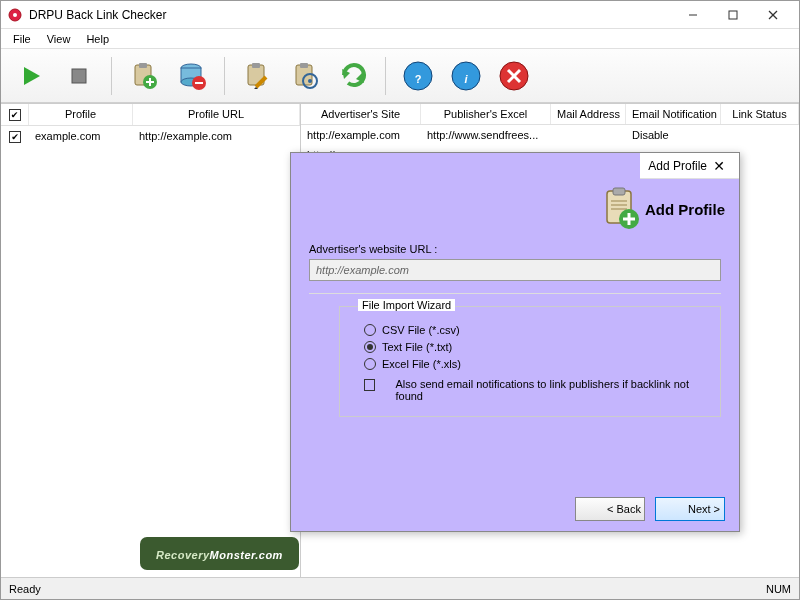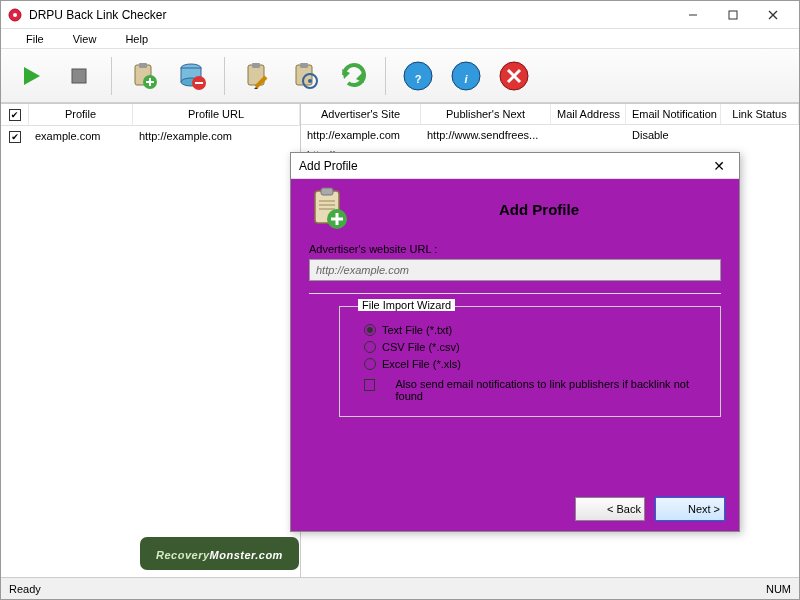--- a/index.html
+++ b/index.html
@@ -6,42 +6,42 @@
 body { background: #fff; width: 800px; height: 600px; overflow: hidden; position: relative; }
 
 .window { width: 800px; height: 600px; border: 1px solid #999; background: #fff; display: flex; flex-direction: column; }
 
 .titlebar { height: 28px; background: #fff; display: flex; align-items: center; padding: 0 6px; border-bottom: 1px solid #e0e0e0; }
 .titlebar .app-icon { width: 16px; height: 16px; margin-right: 6px; }
 .titlebar .title { flex: 1; font-size: 12px; }
 .titlebar .winbtn { width: 40px; height: 28px; display: flex; align-items: center; justify-content: center; cursor: pointer; }
 
 .menubar { height: 20px; display: flex; align-items: center; padding: 0 4px; border-bottom: 1px solid #e0e0e0; }
-.menubar .menu-item { padding: 6px 8px; cursor: pointer; margin-left: 13px; }
+.menubar .menu-item { padding: 6px 8px; cursor: pointer; }
 
 .toolbar { height: 54px; background: linear-gradient(#fdfdfd, #f2f2f2); border-bottom: 1px solid #d0d0d0; display: flex; align-items: center; padding: 0 8px; gap: 4px; }
 .toolbar .sep { width: 1px; height: 38px; background: #ccc; margin: 0 6px; }
 .tbtn { width: 44px; height: 44px; display: flex; align-items: center; justify-content: center; border-radius: 3px; cursor: pointer; }
 
 .content { flex: 1; display: flex; border-top: 1px solid #ccc; }
 .left-pane { width: 300px; border-right: 1px solid #ccc; display: flex; flex-direction: column; }
 .right-pane { flex: 1; display: flex; flex-direction: column; }
 
 .grid-head { display: flex; background: #fff; border-bottom: 1px solid #e0e0e0; }
 .grid-head .col { padding: 4px 6px; border-right: 1px solid #e8e8e8; font-size: 11px; white-space: nowrap; overflow: hidden; text-align: center; }
 .grid-row { display: flex; padding: 2px 0; }
 .grid-row .cell { padding: 2px 6px; font-size: 11px; white-space: nowrap; overflow: hidden; text-overflow: ellipsis; }
 
 .chk { width: 12px; height: 12px; border: 1px solid #333; display: inline-flex; align-items: center; justify-content: center; font-size: 9px; }
 
 .statusbar { height: 22px; border-top: 1px solid #ccc; display: flex; align-items: center; padding: 0 8px; background: #f0f0f0; font-size: 11px; }
 .statusbar .sp { flex: 1; }
 
 
-.dialog { position: absolute; left: 290px; top: 152px; width: 450px; height: 380px; background: #a21caf; border: 1px solid #888; box-shadow: 2px 2px 8px rgba(0,0,0,0.25); display: flex; flex-direction: column; }
+.dialog { position: absolute; left: 290px; top: 152px; width: 450px; height: 380px; background: #c4b5fd; border: 1px solid #888; box-shadow: 2px 2px 8px rgba(0,0,0,0.25); display: flex; flex-direction: column; align-items: flex-end; }
 .dialog .dlg-title { height: 26px; display: flex; align-items: center; padding: 0 8px; background: #fff; border-bottom: 1px solid #e0e0e0; }
 .dialog .dlg-title .t { flex: 1; font-size: 12px; }
 .dialog .dlg-title .x { width: 24px; text-align: center; cursor: pointer; font-size: 14px; }
 .dialog .dlg-header { display: flex; align-items: center; padding: 6px 14px 10px 14px; }
 .dialog .dlg-header .htxt { flex: 1; text-align: center; font-size: 15px; font-weight: 600; }
 .dialog .dlg-body { padding: 0 18px; flex: 1; overflow: hidden; }
 .dialog .lbl { font-size: 11px; margin-bottom: 4px; }
 .dialog .url-input { width: 100%; height: 22px; border: 1px solid #999; background: #f0f0f0; padding: 0 6px; font-style: italic; color: #666; }
 .dialog hr { margin: 12px 0; border: none; border-top: 1px solid #ddd; }
 .fieldset { border: 1px solid #ccc; padding: 14px 18px 14px 24px; margin-top: 4px; margin-left: 30px; }
@@ -183,21 +183,21 @@
       <div class="grid-row">
         <div class="cell" style="width:28px;text-align:center;"><span class="chk">✔</span></div>
         <div class="cell" style="width:104px">example.com</div>
         <div class="cell" style="flex:1">http://example.com</div>
       </div>
     </div>
 
     <div class="right-pane">
       <div class="grid-head">
         <div class="col" style="width:120px">Advertiser's Site</div>
-        <div class="col" style="width:130px">Publisher's Next</div>
+        <div class="col" style="width:130px">Publisher's Excel</div>
         <div class="col" style="width:75px">Mail Address</div>
         <div class="col" style="width:95px">Email Notification</div>
         <div class="col" style="flex:1">Link Status</div>
       </div>
       <div class="grid-row">
         <div class="cell" style="width:120px">http://example.com</div>
         <div class="cell" style="width:130px">http://www.sendfrees...</div>
         <div class="cell" style="width:75px"></div>
         <div class="cell" style="width:95px">Disable</div>
         <div class="cell" style="flex:1"></div>
@@ -248,31 +248,31 @@
     <span class="htxt">Add Profile</span>
   </div>
   <div class="dlg-body">
     <div class="lbl">Advertiser's website URL :</div>
     <input class="url-input" readonly="" value="http://example.com" style="">
     <hr>
     <div class="fieldset">
       <span class="legend">File Import Wizard</span>
       <div class="inner">
         <div class="radio-row">
+          <span class="radio"></span>
+          <span>CSV File (*.csv)</span>
+        </div>
+        <div class="radio-row">
           <span class="radio">
               <span class="dot"></span>
             </span>
           <span>Text File (*.txt)</span>
         </div>
         <div class="radio-row">
           <span class="radio"></span>
-          <span>CSV File (*.csv)</span>
-        </div>
-        <div class="radio-row">
-          <span class="radio"></span>
           <span>Excel File (*.xls)</span>
         </div>
         <div class="check-row">
           <span class="chk" style="margin-top:1px"></span>
           <span>Also send email notifications to link publishers if backlink not found</span>
         </div>
       </div>
     </div>
   </div>
   <div class="dlg-foot">

